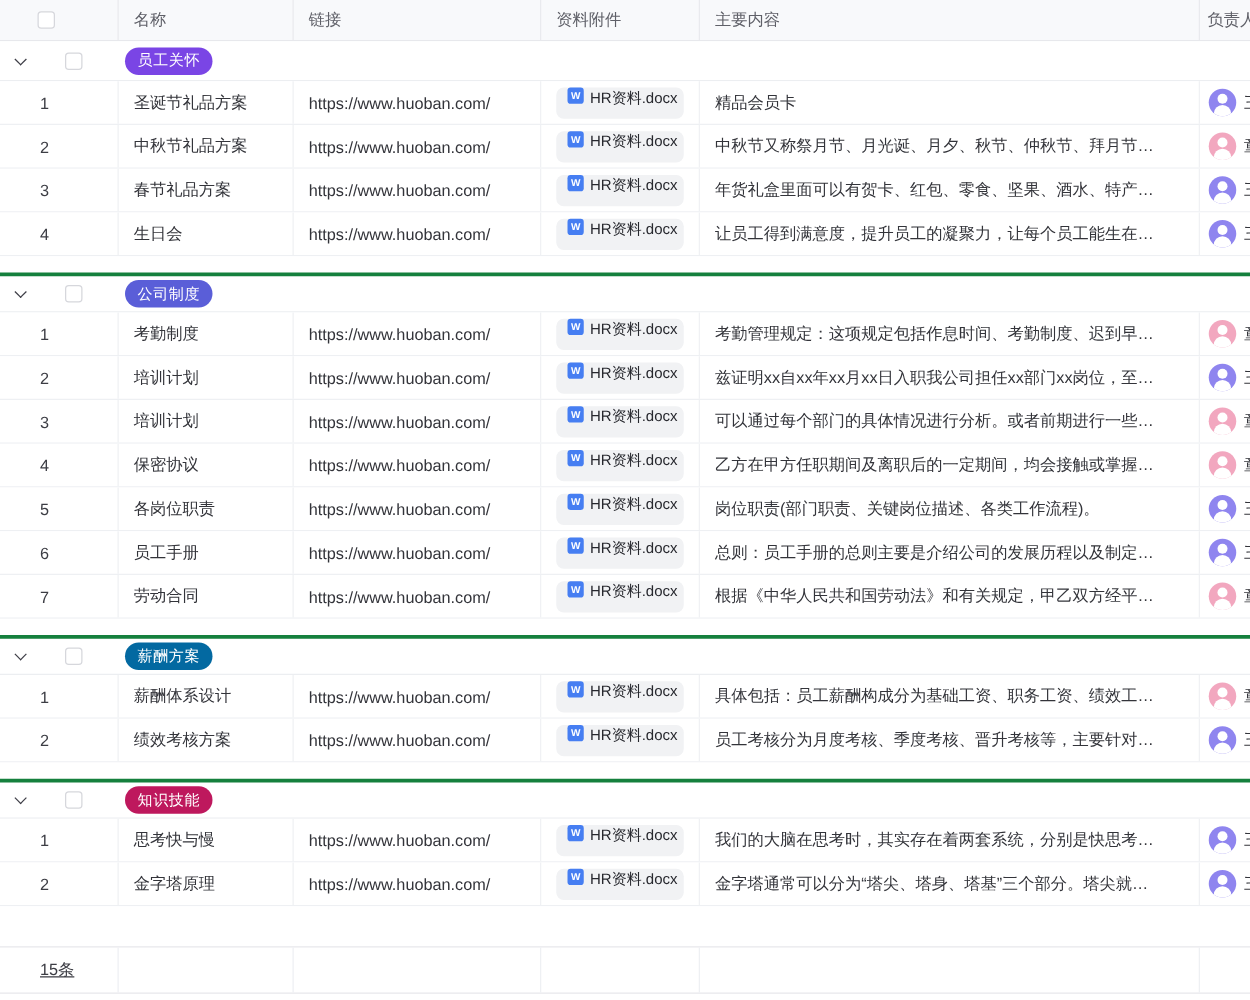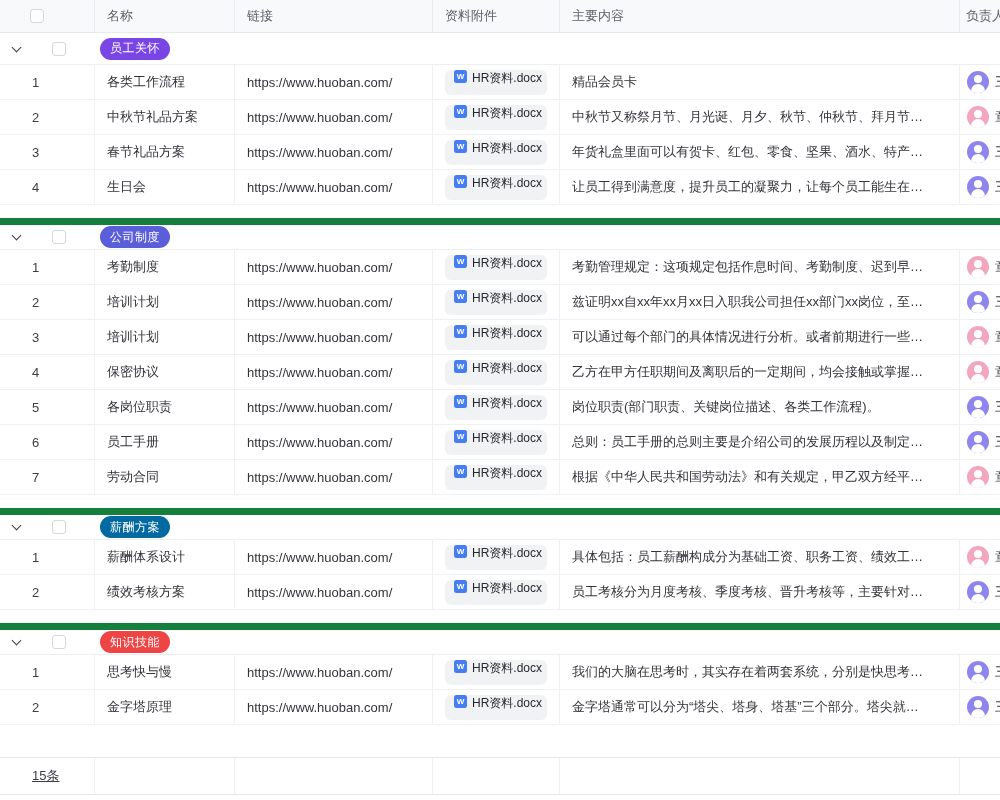--- a/index.html
+++ b/index.html
@@ -33,21 +33,21 @@
     transform:rotate(45deg); display:inline-block; margin-top:-3px; flex:0 0 auto;
   }
 
   
   .group-gap { height:13px; background:#fff; }
   .group-row {
     height:32px; display:flex; align-items:center; background:#fff;
     border-bottom:1px solid #eceef1;
     gap:20px;
   }
-  .group-row.bordered { border-top:7px solid #15803d; }
+  .group-row.bordered { border-top:3px solid #15803d; }
   .group-row .chevron { margin-left:13px; }
   .group-row .checkbox { margin-left:12px; }
   .badge {
     margin-left:14px; height:22px; padding:0 10px; border-radius:12px; color:#fff;
     font-size:12px; display:inline-flex; align-items:center; letter-spacing:.5px;
   }
 
   
   .data-row {
     display:grid; grid-template-columns:95px 140px 198px 127px 400px 40px;
@@ -114,21 +114,21 @@
       <div class="group-row">
         <span class="chevron"></span>
         <span class="checkbox"></span>
         <span class="badge" style="background:#7a45e5">员工关怀</span>
       </div>
       <div class="data-row">
         <div class="cell c-idx">
           <span>1</span>
         </div>
         <div class="cell c-name">
-          <span>各类工作流程</span>
+          <span>圣诞节礼品方案</span>
         </div>
         <div class="cell c-link">
           <span>https://www.huoban.com/</span>
         </div>
         <div class="cell c-att">
           <span class="chip">
             <span class="doc-icon"></span>
             <span>HR资料.docx</span>
           </span>
         </div>
@@ -437,21 +437,21 @@
         </div>
         <div class="cell c-owner">
           <span class="avatar av-purple"></span>
           <span class="owner-name">三</span>
         </div>
       </div>
       <div class="group-gap"></div>
       <div class="group-row bordered">
         <span class="chevron"></span>
         <span class="checkbox"></span>
-        <span class="badge" style="background:#ef4444">知识技能</span>
+        <span class="badge" style="background:#be185d">知识技能</span>
       </div>
       <div class="data-row">
         <div class="cell c-idx">
           <span>1</span>
         </div>
         <div class="cell c-name">
           <span>思考快与慢</span>
         </div>
         <div class="cell c-link">
           <span>https://www.huoban.com/</span>

